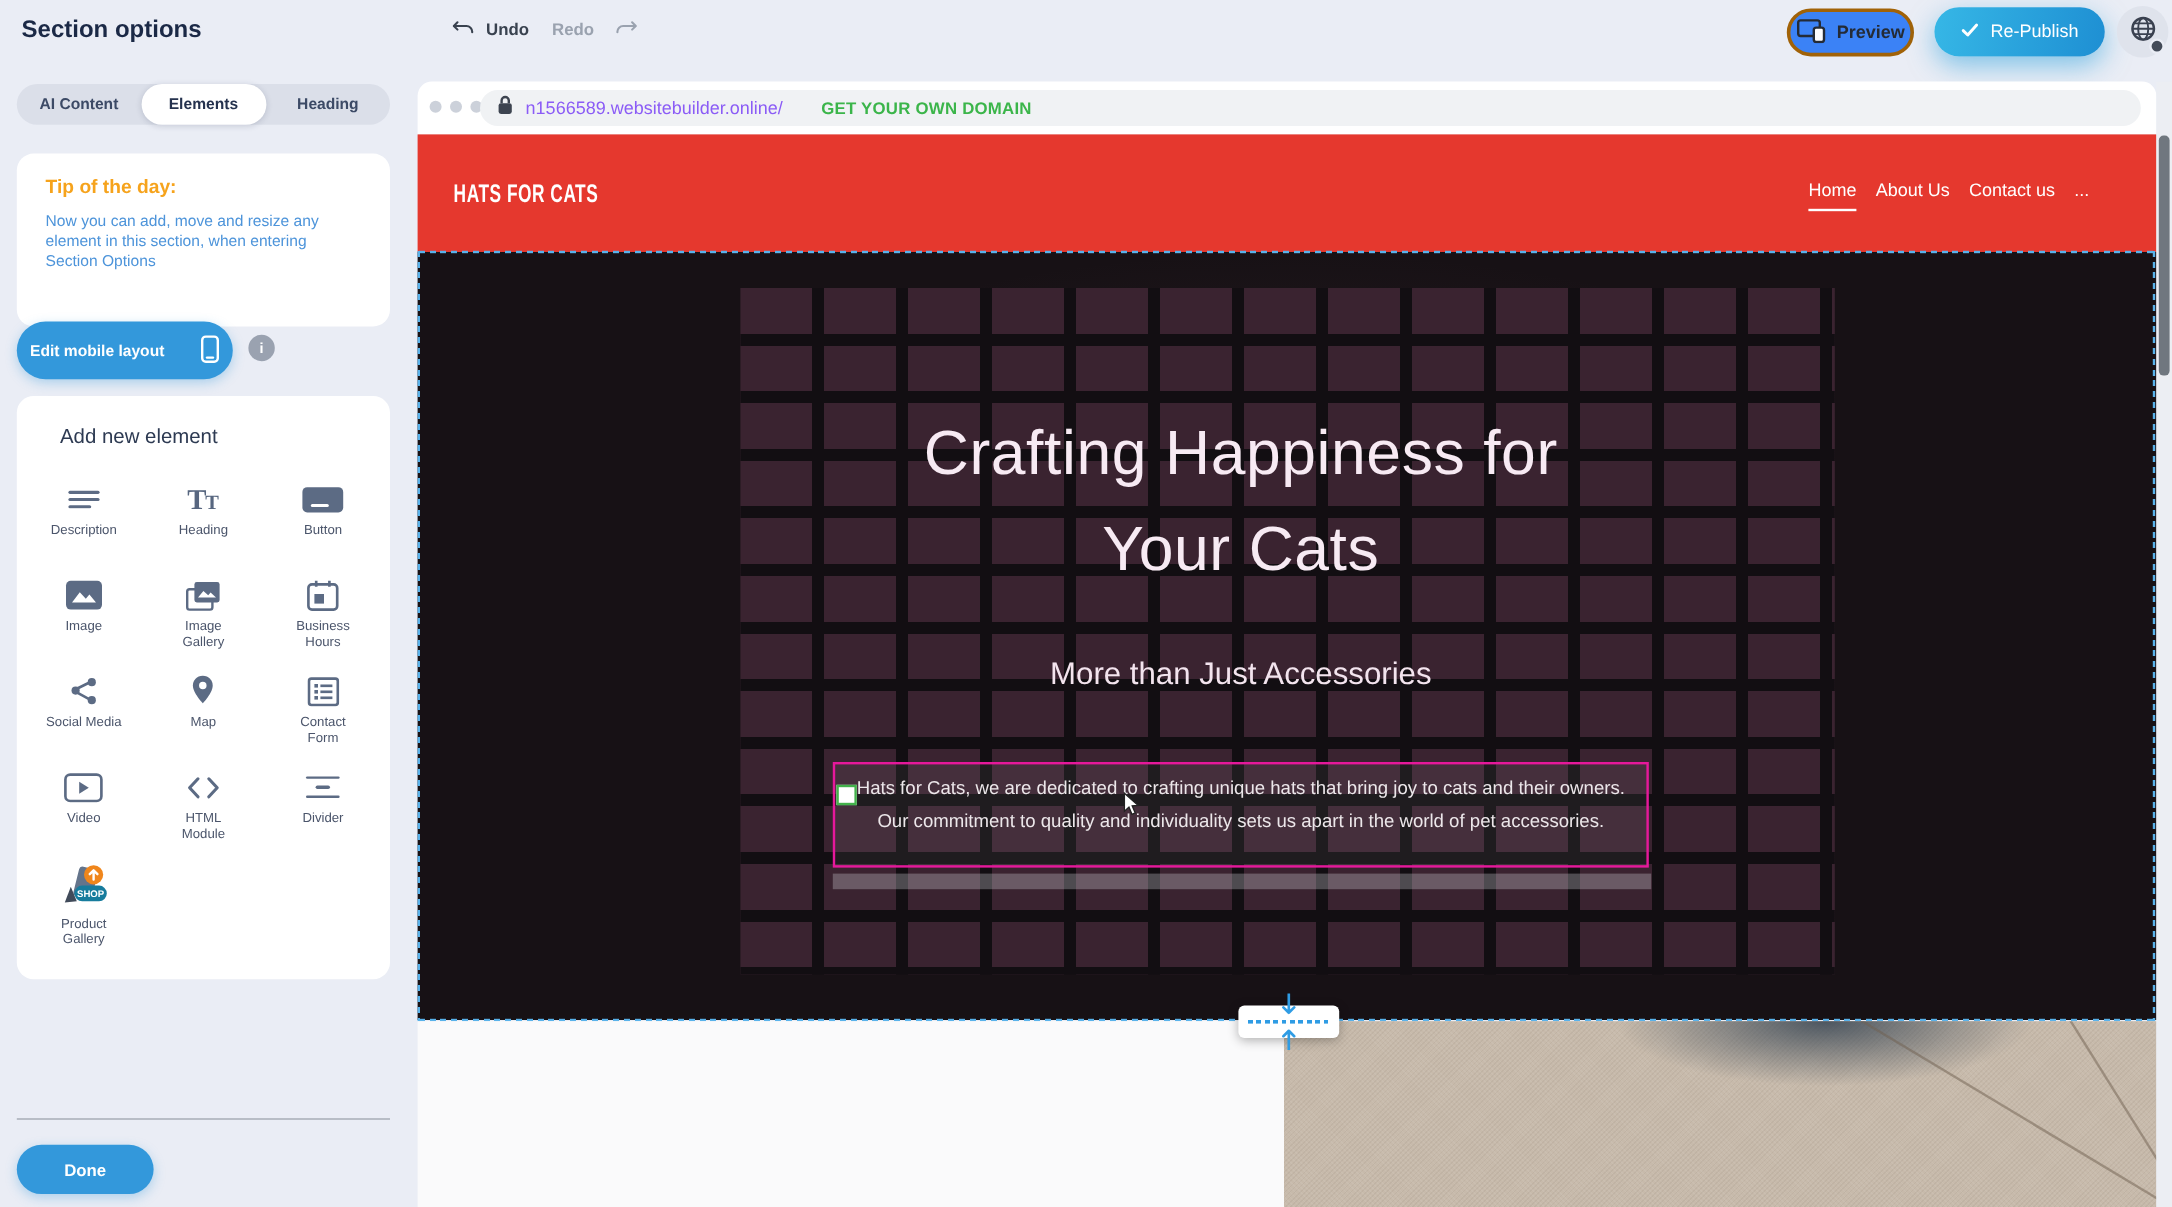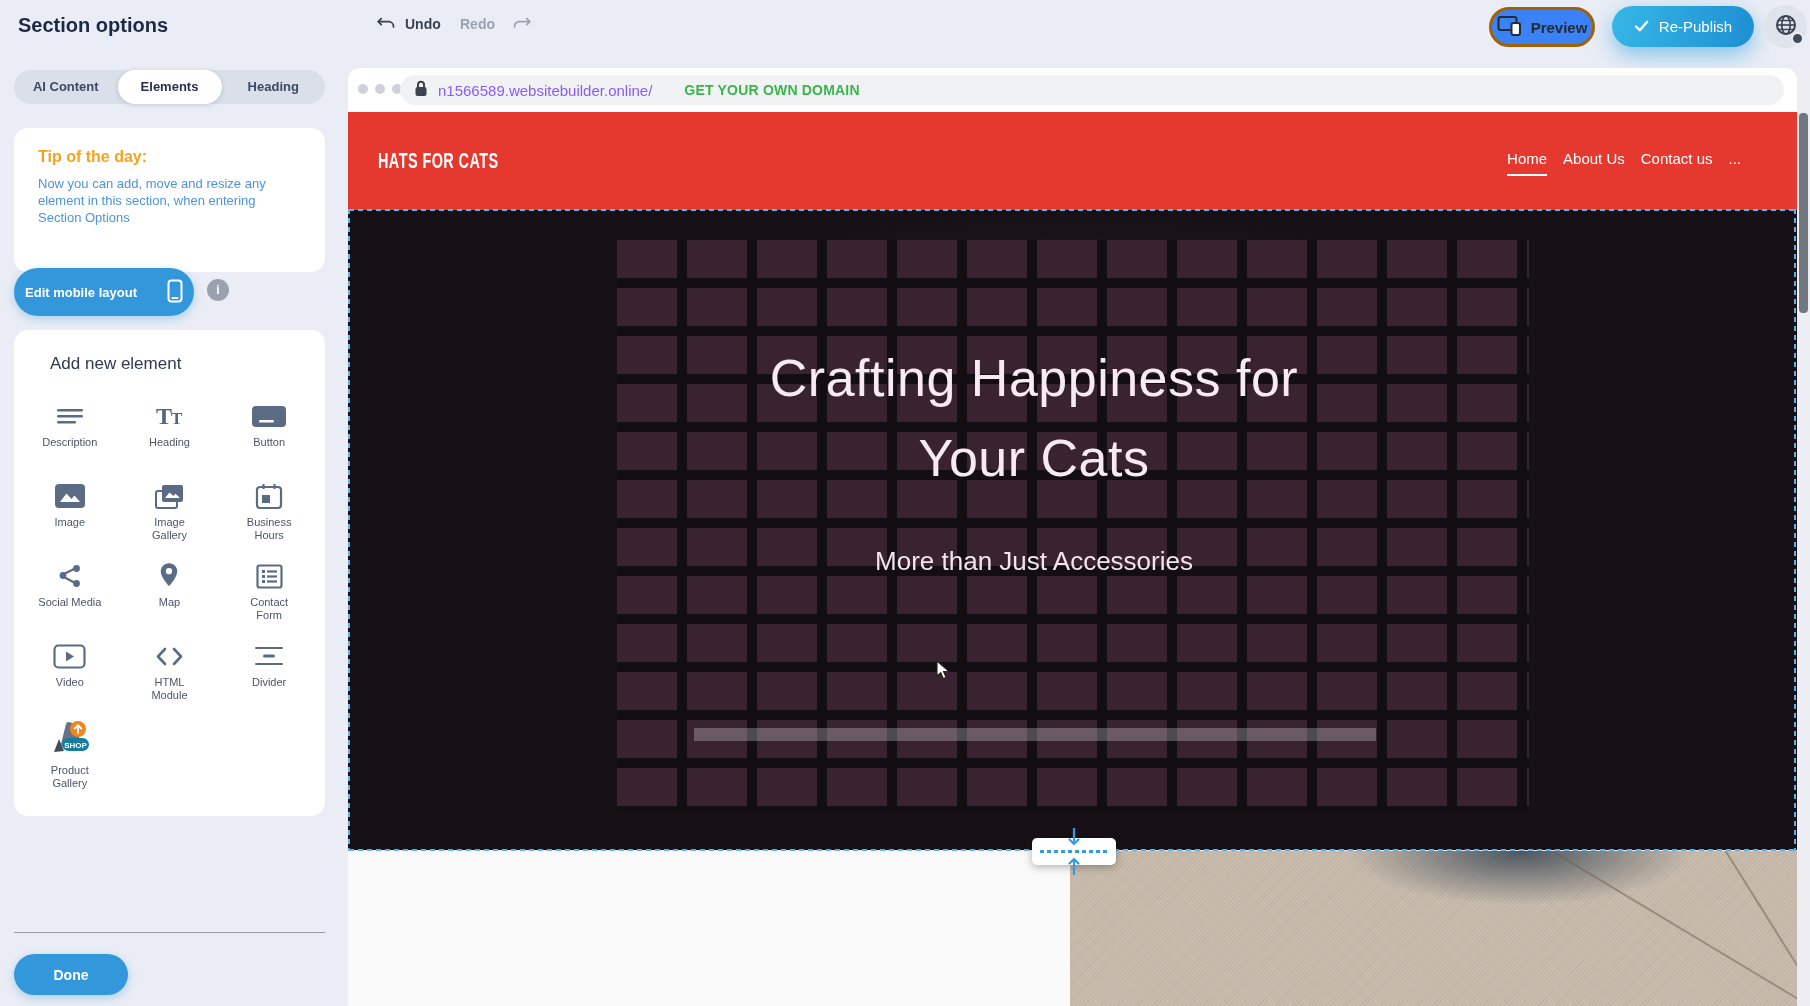--- a/index.html
+++ b/index.html
@@ -376,20 +376,25 @@
 
   <div class="ab hero">
     <div class="hero-glow"></div>
     <div class="tilegrid"></div>
     <div class="hero-h1">
       <div>Crafting Happiness for</div>
       <div>Your Cats</div>
     </div>
     <div class="hero-sub">More than Just Accessories</div>
 
+    <div class="parabox">
+      <div class="para-line p1">Hats for Cats, we are dedicated to crafting unique hats that bring joy to cats and their owners.</div>
+      <div class="para-line p2">Our commitment to quality and individuality sets us apart in the world of pet accessories.</div>
+      <div class="green-handle"></div>
+    </div>
     <div class="strip"></div>
   </div>
 
   <div class="ab dash-h" style="left:349px;top:209px;width:1447px"></div>
   <div class="ab dash-h" style="left:349px;top:849px;width:1447px"></div>
   <div class="ab dash-v" style="left:348px;top:209px;height:642px"></div>
   <div class="ab dash-v" style="left:1794px;top:209px;height:642px"></div>
 
   <div class="ab bottom-left"></div>
   <div class="ab pavement">

